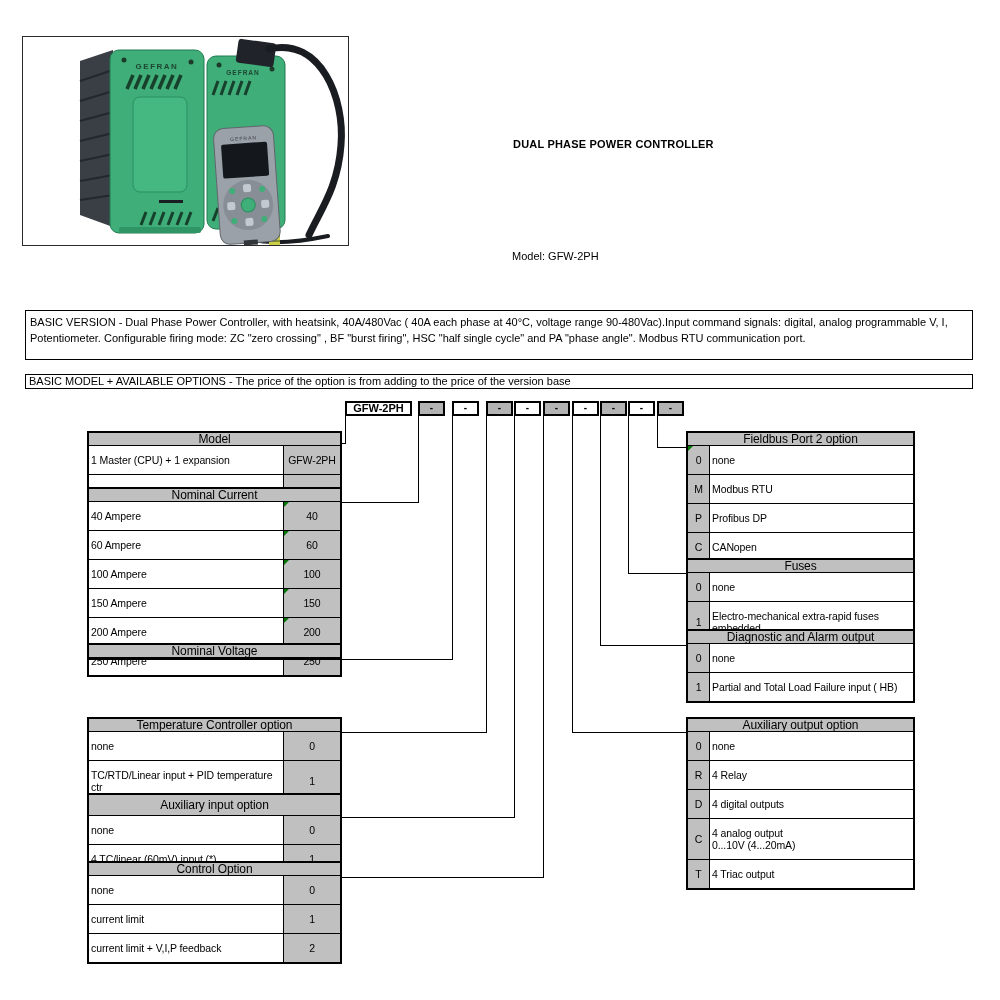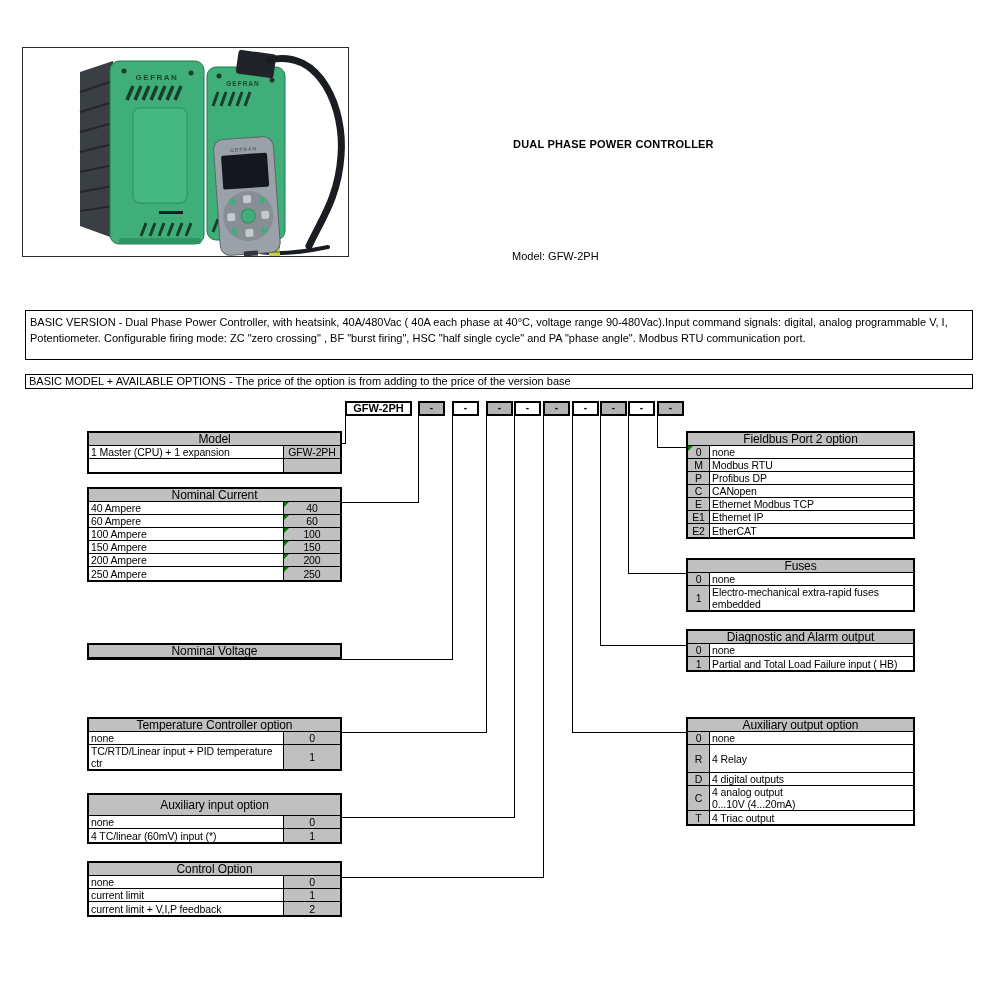--- a/index.html
+++ b/index.html
@@ -1,20 +1,20 @@
 <!DOCTYPE html>
 <html><head>
 <meta charset="utf-8">
 <style>
   *{margin:0;padding:0;box-sizing:border-box}
   html,body{background:#fff}
   body{font-family:"Liberation Sans",sans-serif;color:#000}
   .canvas{position:relative;width:1000px;height:1000px;background:#fff;overflow:hidden}
 
-  .photo-frame{position:absolute;left:22px;top:47px;width:327px;height:210px;border:1px solid #2b2b2b;background:#fff}
+  .photo-frame{position:absolute;left:22px;top:36px;width:327px;height:210px;border:1px solid #2b2b2b;background:#fff}
 
   .doc-title{position:absolute;left:513px;top:138px;font-size:11px;font-weight:bold;letter-spacing:.2px}
   .model-line{position:absolute;left:512px;top:250px;font-size:11px}
 
   .note-box{position:absolute;left:25px;border:1px solid #000;font-size:11px;background:#fff}
   #basic-version{top:310px;width:948px;height:50px;padding:3px 4px;line-height:16px}
   #basic-model{top:374px;width:948px;height:15px;line-height:13px;padding:0 3px}
   .b{font-weight:normal}
 
   .cbase{position:absolute;left:345px;top:401px;width:67px;height:15px;border:2px solid #000;
@@ -23,21 +23,21 @@
         font-size:10px;font-weight:bold;text-align:center;line-height:10px;background:#fff}
   .cbox.g{background:#b3b3b3}
 
   .ln{position:absolute;background:#000}
 
   .tbl{position:absolute;border:2px solid #000;background:#fff;font-size:10.5px;letter-spacing:-.1px}
   .thead{background:#c0c0c0;font-weight:normal;font-size:12px;text-align:center;height:13px;line-height:12px;border-bottom:1px solid #000}
   .trow{display:flex;border-bottom:1px solid #000;min-height:13px}
   .tbody .trow:last-child{border-bottom:none}
   .cell{display:flex;align-items:center;line-height:12px}
-  .lab{flex:1;padding:0 2px;white-space:pre-line}
+  .lab{flex:1;padding:8px 2px;white-space:pre-line}
   .code{background:#c0c0c0;justify-content:center;position:relative;text-align:center}
   .side-right .code{width:57px;border-left:1px solid #000}
   .side-left  .code{width:22px;border-right:1px solid #000}
   .trow.tall{min-height:28px}
   .mark{position:absolute;top:0;left:0;width:0;height:0;border-top:5px solid #007500;border-right:5px solid transparent}
 </style>
 </head>
 <body>
 
 <div class="canvas">

